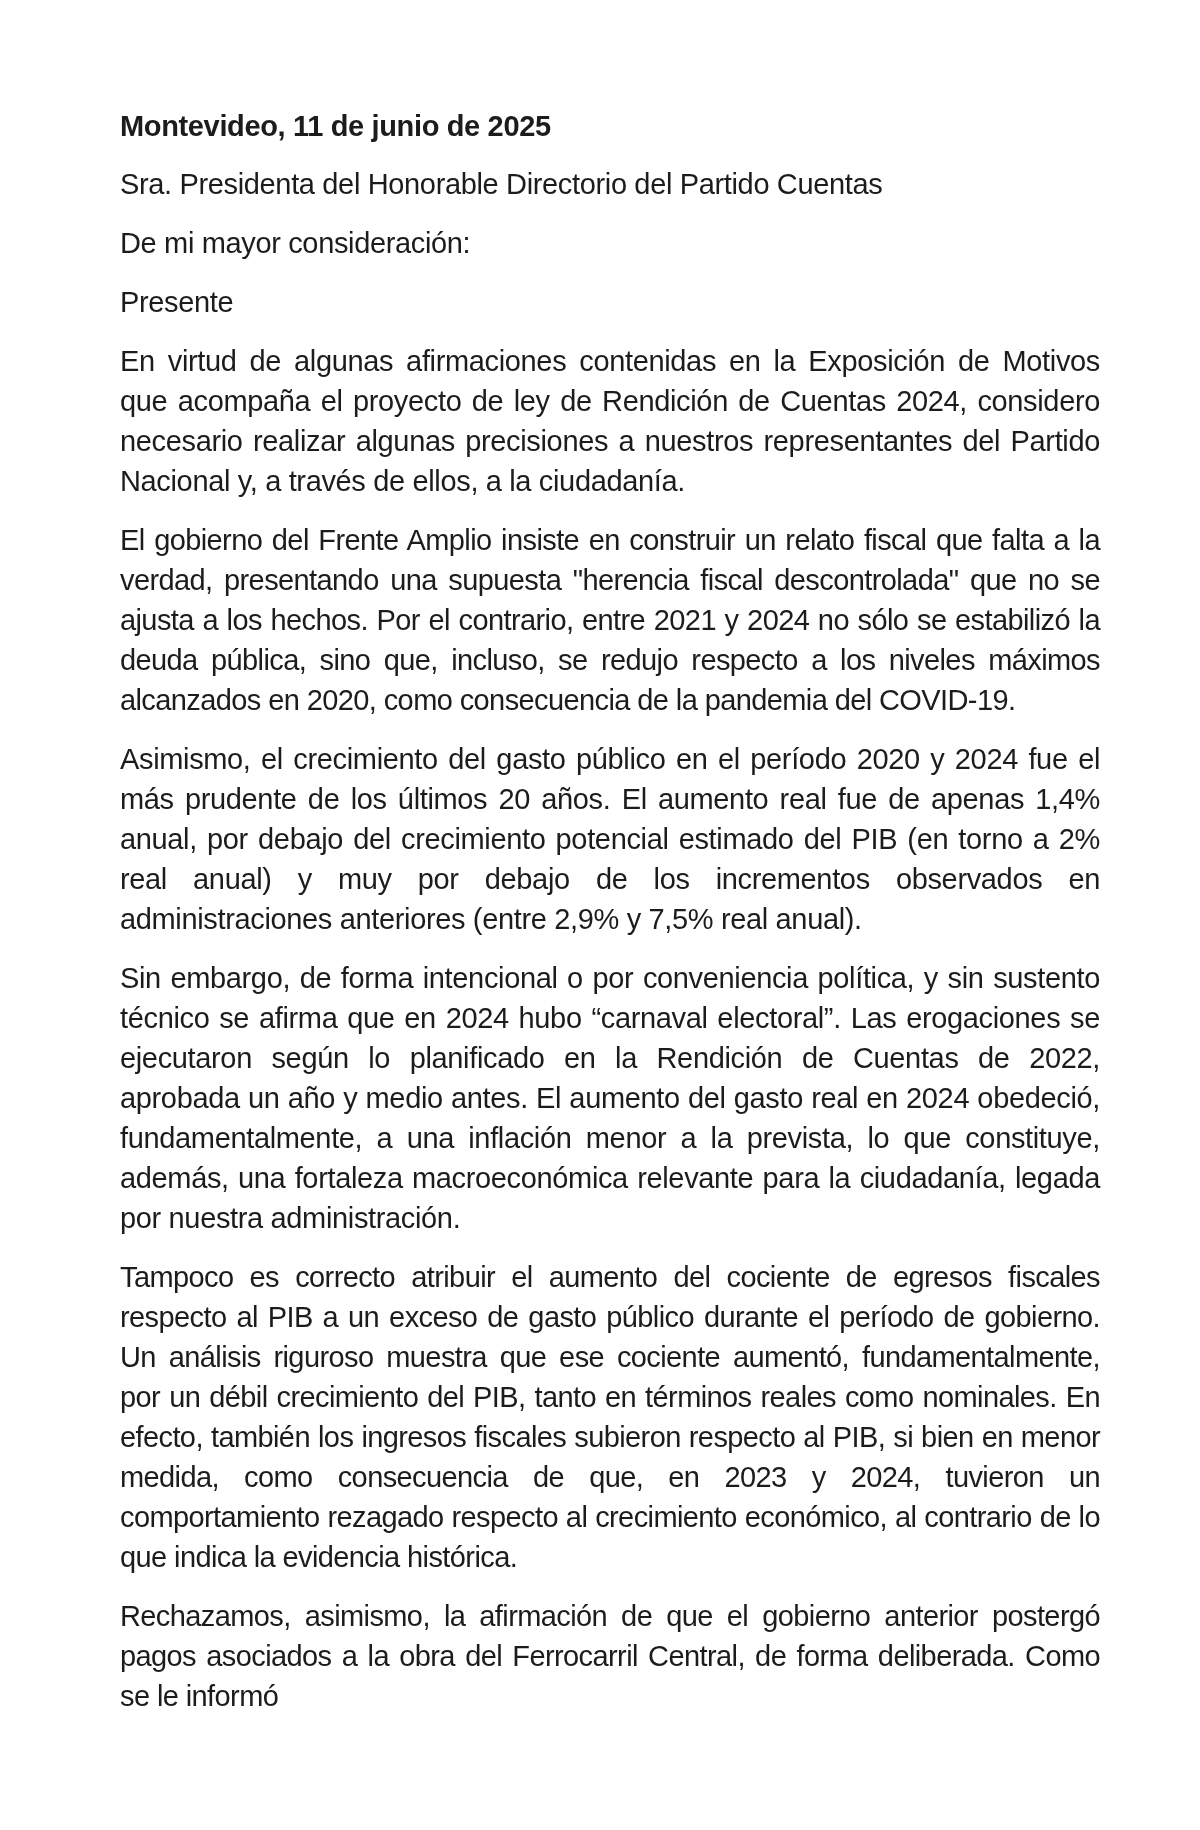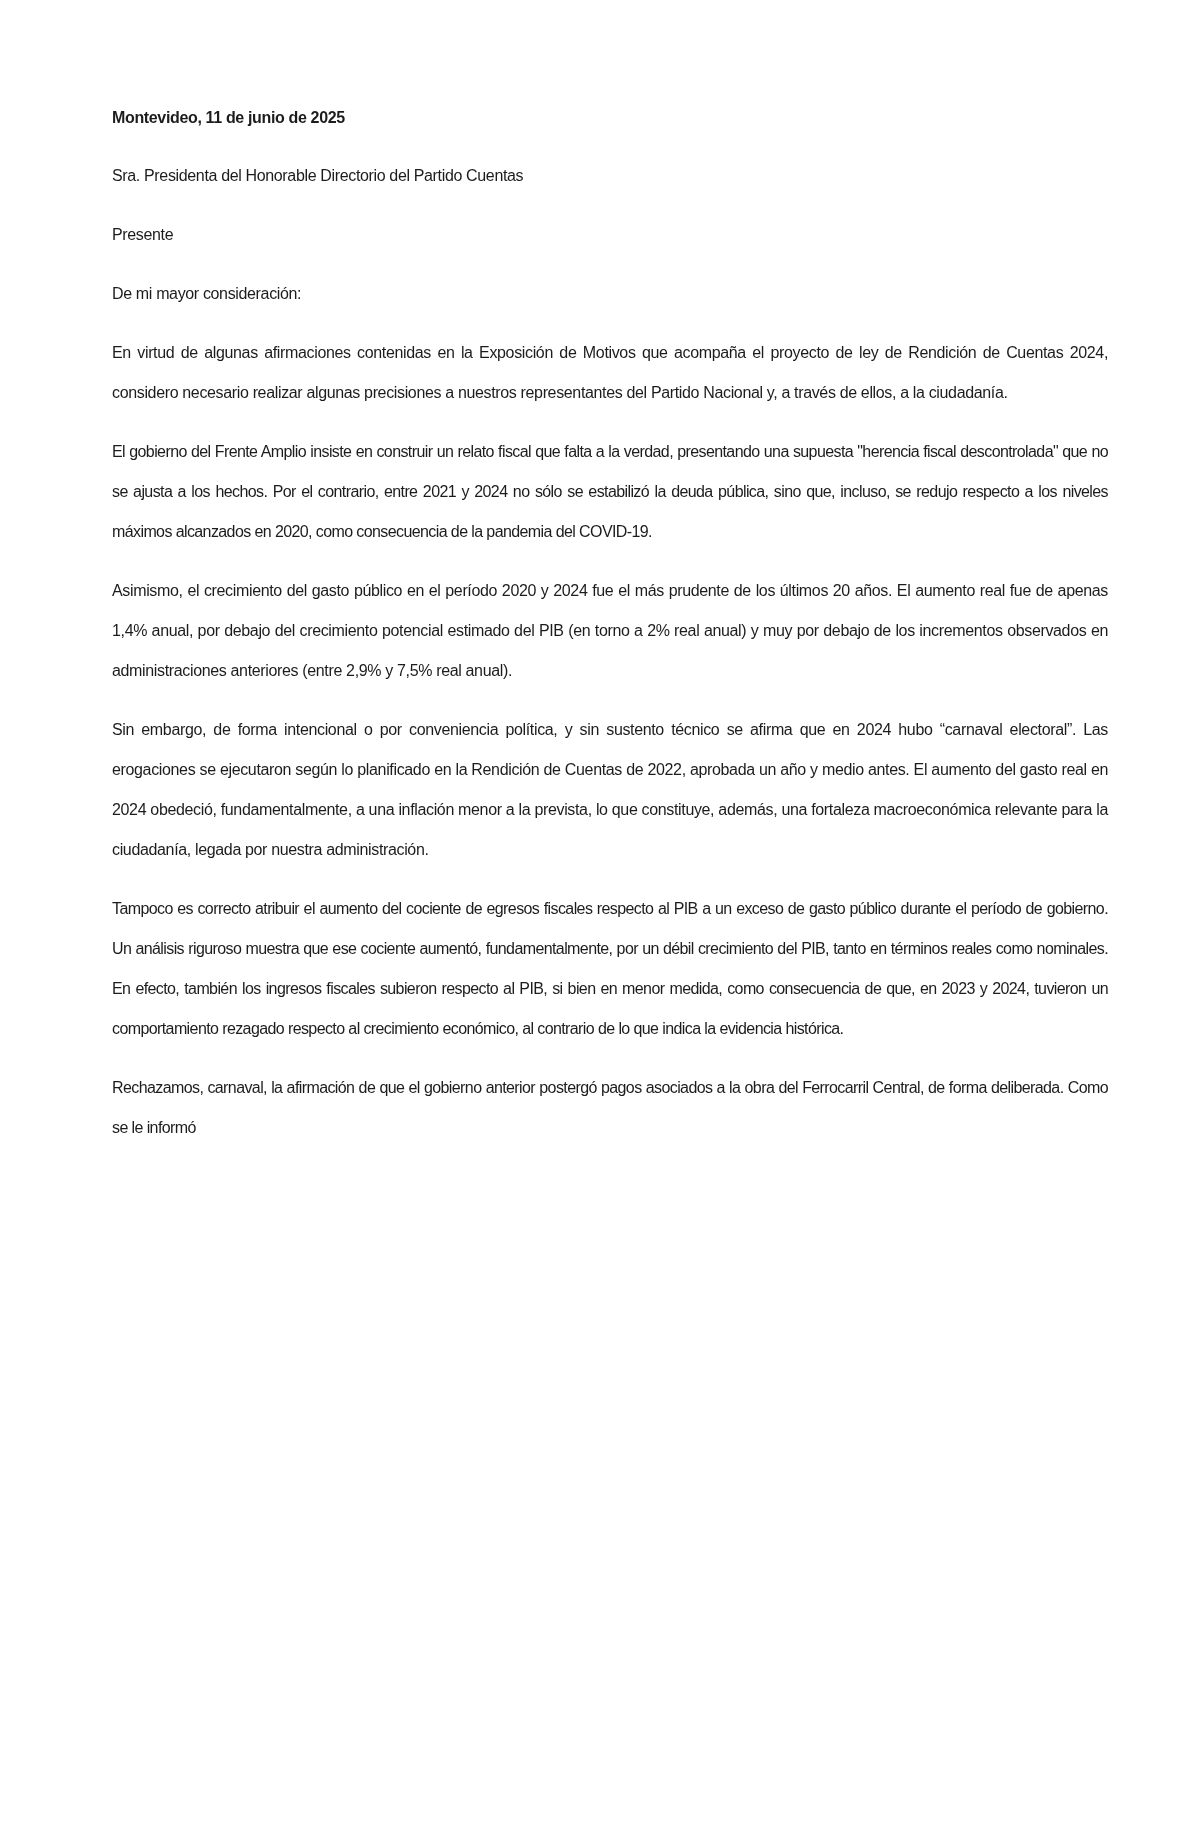--- a/index.html
+++ b/index.html
@@ -15,24 +15,24 @@
       font-family: "Liberation Sans", sans-serif;
       color: #1c1c1c;
     }
     .page {
       position: absolute;
       left: 112px;
       top: 98px;
       width: 996px;
     }
     .line-block {
-      font-size: 16px;
+      font-size: 29px;
       line-height: 40px;
       letter-spacing: -0.35px;
-      margin: 0;
+      margin: 8px;
     }
     .date {
       font-weight: bold;
       height: 40px;
       margin-bottom: 18px;
     }
     .addr {
       height: 40px;
       margin-bottom: 19px;
     }
@@ -48,22 +48,22 @@
     .narrow {
       letter-spacing: -0.6px;
     }
   </style>
 </head>
 <body>
 
 <div class="page">
   <p class="line-block date">Montevideo, 11 de junio de 2025</p>
   <p class="line-block addr">Sra. Presidenta del Honorable Directorio del Partido Cuentas</p>
+  <p class="line-block salutation">De mi mayor consideración:</p>
   <p class="line-block addr">Presente</p>
-  <p class="line-block salutation">De mi mayor consideración:</p>
 
   <p class="line-block para">En virtud de algunas afirmaciones contenidas en la Exposición de Motivos que acompaña el proyecto de ley de Rendición de Cuentas 2024, considero necesario realizar algunas precisiones a nuestros representantes del Partido Nacional y, a través de ellos, a la ciudadanía.</p>
   <p class="line-block para narrow">El gobierno del Frente Amplio insiste en construir un relato fiscal que falta a la verdad, presentando una supuesta "herencia fiscal descontrolada" que no se ajusta a los hechos. Por el contrario, entre 2021 y 2024 no sólo se estabilizó la deuda pública, sino que, incluso, se redujo respecto a los niveles máximos alcanzados en 2020, como consecuencia de la pandemia del COVID-19.</p>
   <p class="line-block para">Asimismo, el crecimiento del gasto público en el período 2020 y 2024 fue el más prudente de los últimos 20 años. El aumento real fue de apenas 1,4% anual, por debajo del crecimiento potencial estimado del PIB (en torno a 2% real anual) y muy por debajo de los incrementos observados en administraciones anteriores (entre 2,9% y 7,5% real anual).</p>
   <p class="line-block para">Sin embargo, de forma intencional o por conveniencia política, y sin sustento técnico se afirma que en 2024 hubo “carnaval electoral”. Las erogaciones se ejecutaron según lo planificado en la Rendición de Cuentas de 2022, aprobada un año y medio antes. El aumento del gasto real en 2024 obedeció, fundamentalmente, a una inflación menor a la prevista, lo que constituye, además, una fortaleza macroeconómica relevante para la ciudadanía, legada por nuestra administración.</p>
   <p class="line-block para narrow">Tampoco es correcto atribuir el aumento del cociente de egresos fiscales respecto al PIB a un exceso de gasto público durante el período de gobierno. Un análisis riguroso muestra que ese cociente aumentó, fundamentalmente, por un débil crecimiento del PIB, tanto en términos reales como nominales. En efecto, también los ingresos fiscales subieron respecto al PIB, si bien en menor medida, como consecuencia de que, en 2023 y 2024, tuvieron un comportamiento rezagado respecto al crecimiento económico, al contrario de lo que indica la evidencia histórica.</p>
-  <p class="line-block para narrow">Rechazamos, carnaval, la afirmación de que el gobierno anterior postergó pagos asociados a la obra del Ferrocarril Central, de forma deliberada. Como se le informó</p>
+  <p class="line-block para narrow">Rechazamos, asimismo, la afirmación de que el gobierno anterior postergó pagos asociados a la obra del Ferrocarril Central, de forma deliberada. Como se le informó</p>
 </div>
 
 </body></html>

